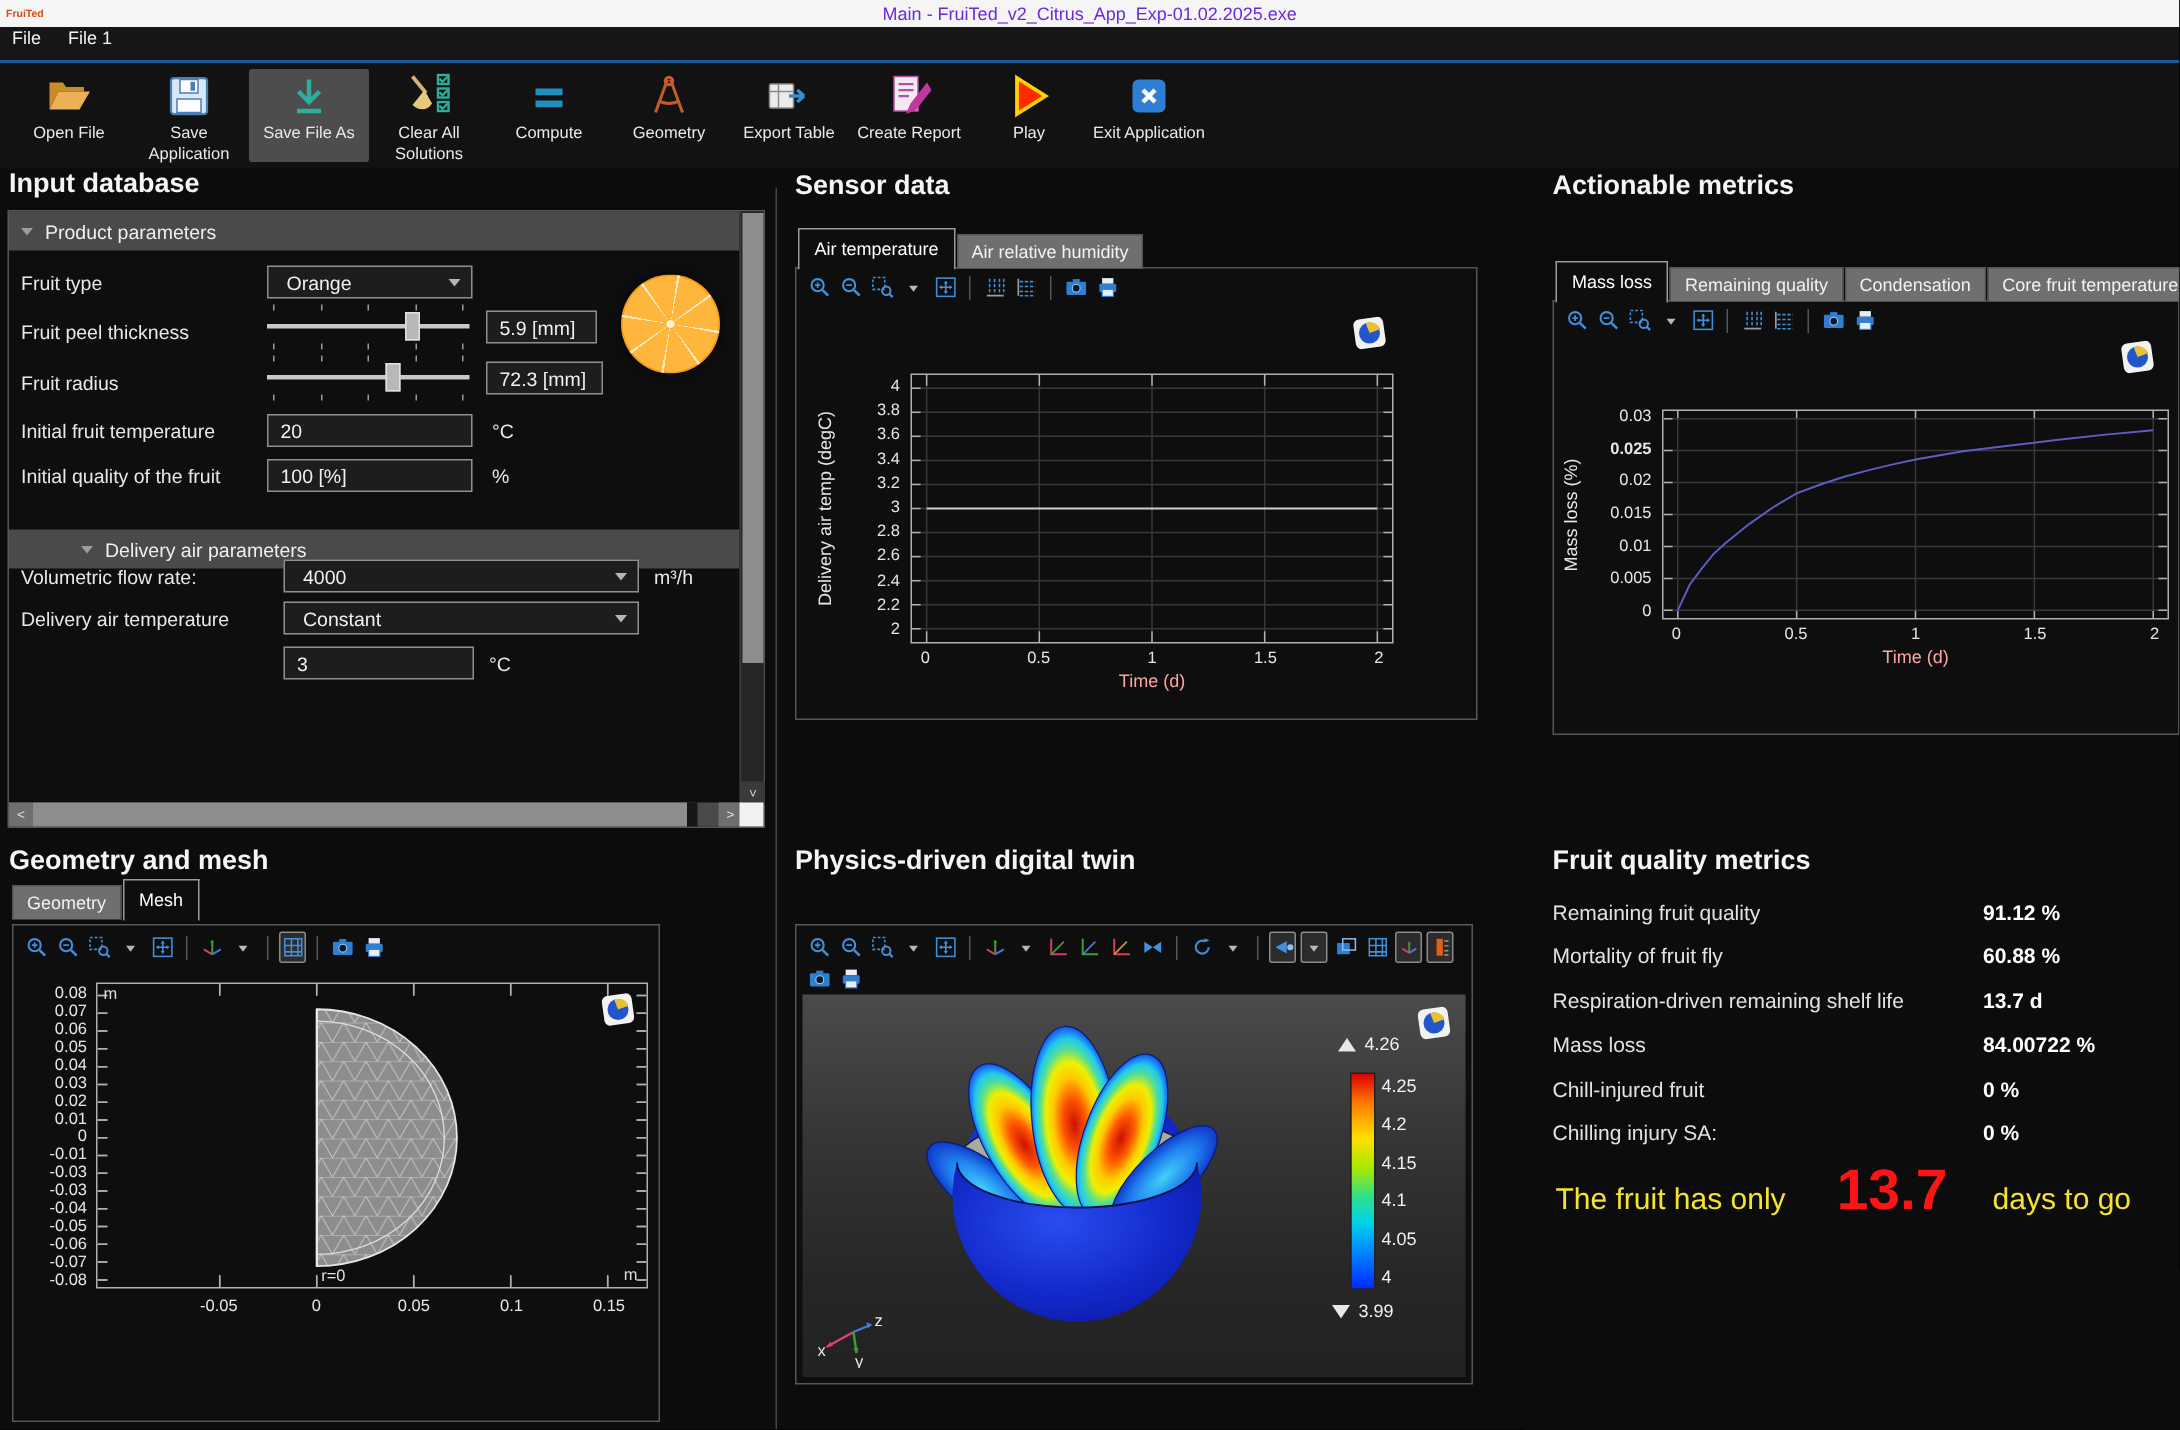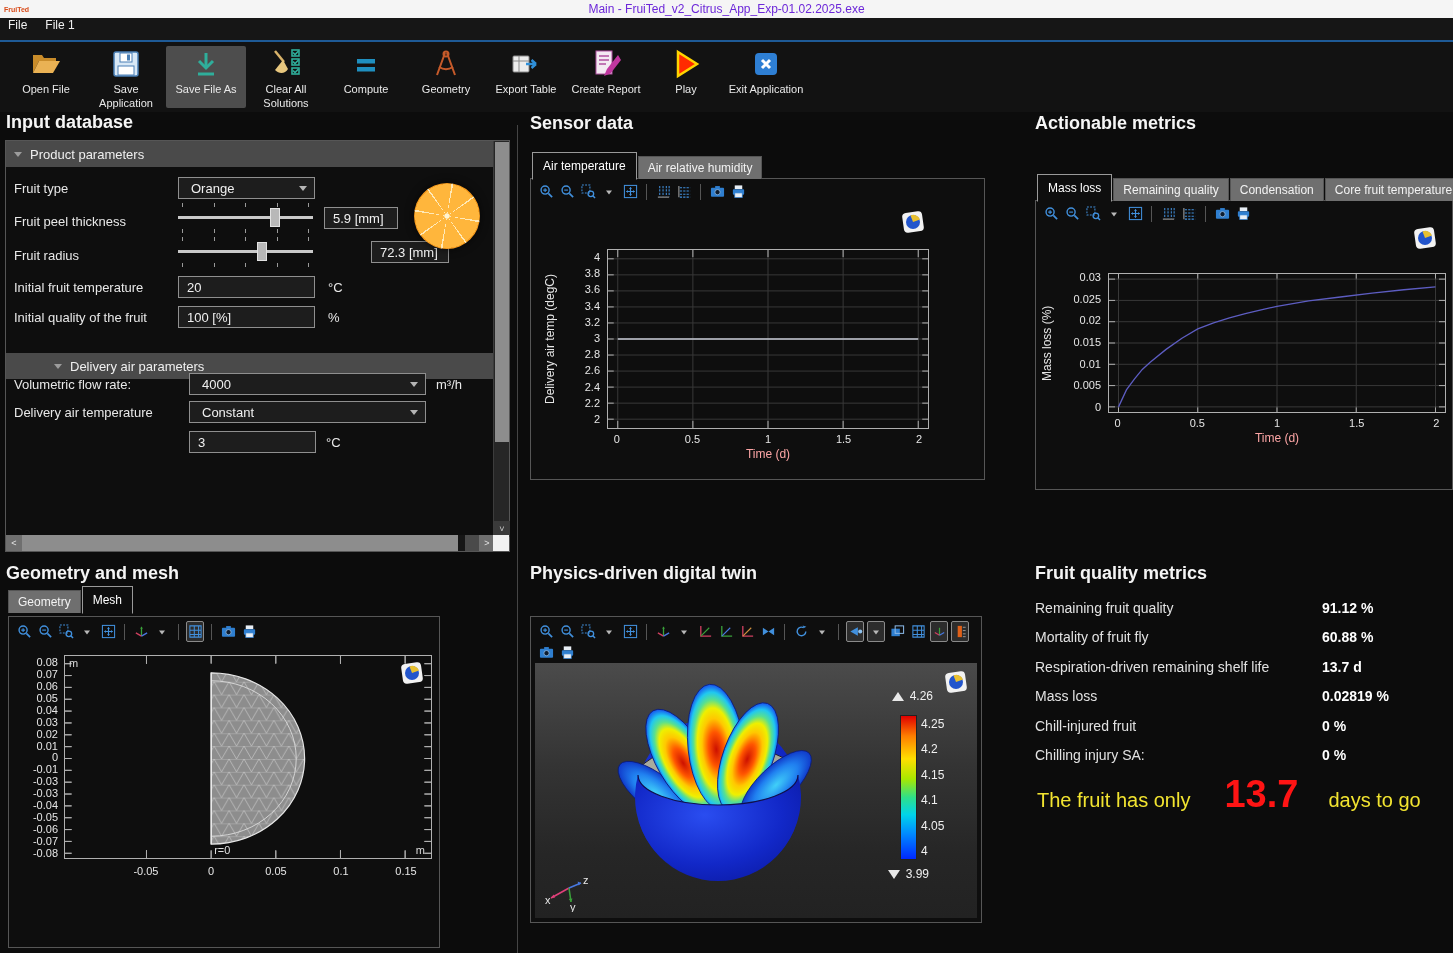--- a/index.html
+++ b/index.html
@@ -272,21 +272,21 @@
       <div class="track"></div>
       <div class="thumb" style="left: calc(62% - 5px);"></div>
       <div class="ticks-row" style="top:28px;">
           <i></i>
           <i></i>
           <i></i>
           <i></i>
           <i></i>
         </div>
     </div>
-    <div class="ffield" style="left:318px; top:100px; width:78px; height:22px;margin-left:47px;">
+    <div class="ffield" style="left:318px; top:100px; width:78px; height:22px;">
       <span>72.3 [mm]</span>
     </div>
 
     <span class="flabel" style="left:8px; top:139px;">Initial fruit temperature</span>
     <div class="ffield" style="left:172px; top:135px; width:137px; height:22px;">
       <span>20</span>
     </div>
     <span class="funit" style="left:322px; top:139px;">°C</span>
 
     <span class="flabel" style="left:8px; top:169px;">Initial quality of the fruit</span>
@@ -987,21 +987,21 @@
         </span>
       </div>
     <span class="comsol-logo" style="right:16px; top:26px;"><svg viewBox="0 0 22 22">
           <rect x="1" y="1" width="20" height="20" rx="4" fill="#f2f2f2" transform="rotate(-8 11 11)"></rect>
           <circle cx="11" cy="11" r="7" fill="#2255cc"></circle>
           <path d="M11 11L18 8.5A7 7 0 0 0 8.5 4.5z" fill="#e8c030"></path>
         </svg></span>
     <span class="axis-ylab" style="left:4px; top:72px; height:140px;">Mass loss (%)</span>
     <div class="yticks" id="massY" style="left:24px; top:72px; width:46px; height:140px;">
         <span style="top: 3.7037%;">0.03</span>
-        <span style="top: 19.1358%;">0.025</span>
+        <span style="top: 19.1358%; font-weight: bold;">0.025</span>
         <span style="top: 34.5679%;">0.02</span>
         <span style="top: 50%;">0.015</span>
         <span style="top: 65.4321%;">0.01</span>
         <span style="top: 80.8642%;">0.005</span>
         <span style="top: 96.2963%;">0</span>
       </div>
     <div class="frame" style="left:72px; top:72px; width:338px; height:140px;">
       <svg id="massSvg" viewBox="0 0 100 100" preserveAspectRatio="none">
           <line x1="2.830188679245283" y1="0" x2="2.830188679245283" y2="100" stroke="#383838" stroke-width="1" vector-effect="non-scaling-stroke"></line>
           <line x1="2.830188679245283" y1="100" x2="2.830188679245283" y2="96" stroke="#b0b0b0" stroke-width="1" vector-effect="non-scaling-stroke"></line>
@@ -1061,21 +1061,21 @@
       <div class="metric-row">
       <span class="m-label">Mortality of fruit fly</span>
       <span class="m-value">60.88 %</span>
     </div>
       <div class="metric-row">
       <span class="m-label">Respiration-driven remaining shelf life</span>
       <span class="m-value">13.7 d</span>
     </div>
       <div class="metric-row">
       <span class="m-label">Mass loss</span>
-      <span class="m-value">0.02819 %</span>
+      <span class="m-value">84.00722 %</span>
     </div>
       <div class="metric-row">
       <span class="m-label">Chill-injured fruit</span>
       <span class="m-value">0 %</span>
     </div>
       <div class="metric-row">
       <span class="m-label">Chilling injury SA:</span>
       <span class="m-value">0 %</span>
     </div>
     </div>

